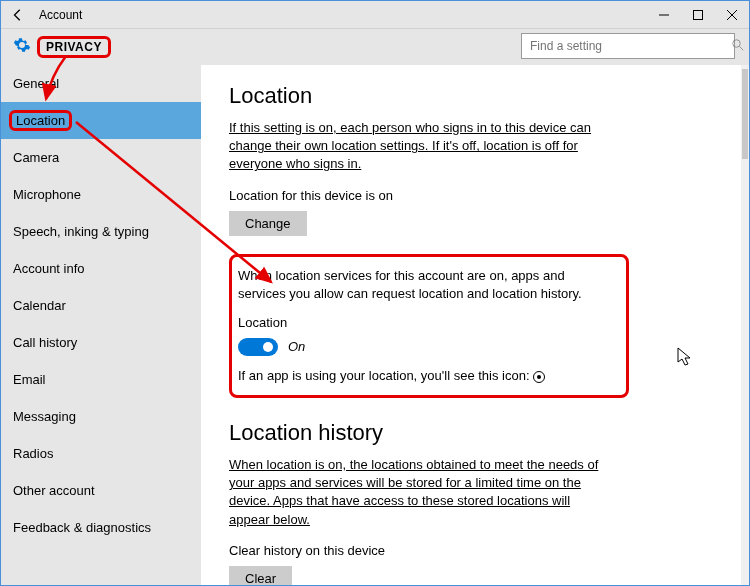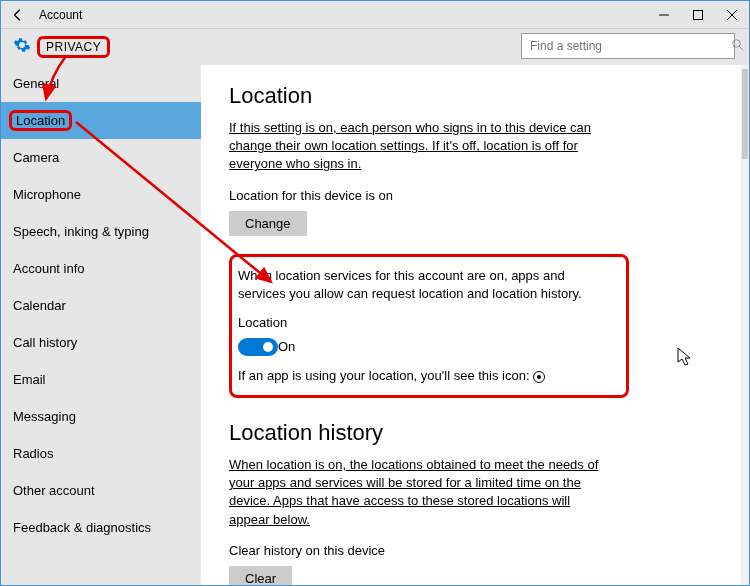--- a/index.html
+++ b/index.html
@@ -7,39 +7,39 @@
 .window { width: 750px; height: 586px; border: 1px solid #4a90d9; position: relative; overflow: hidden; }
 .titlebar { height: 28px; background: #e6e6e6; border-bottom: 1px solid #d0d0d0; display: flex; align-items: center; position: relative; }
 .back-btn { width: 34px; height: 28px; display: flex; align-items: center; justify-content: center; cursor: pointer; }
 .back-btn svg { width: 14px; height: 14px; }
 .title-text { font-size: 12px; color: #000; margin-left: 4px; }
 .win-controls { position: absolute; right: 0; top: 0; display: flex; }
 .win-btn { width: 34px; height: 28px; display: flex; align-items: center; justify-content: center; cursor: pointer; }
 .win-btn svg { width: 10px; height: 10px; }
 .header { height: 36px; background: #e6e6e6; display: flex; align-items: center; padding: 0 12px; position: relative; }
 .gear { margin-right: 6px; color: #0078d7; }
-.breadcrumb { font-size: 12px; font-weight: 400; color: #000; letter-spacing: 0.5px; }
+.breadcrumb { font-size: 12px; font-weight: 700; color: #000; letter-spacing: 0.5px; }
 .privacy-box { border: 3px solid #e50000; border-radius: 6px; padding: 1px 6px; }
 .search-box { position: absolute; right: 14px; top: 4px; width: 214px; height: 26px; background: #fff; border: 1px solid #999; display: flex; align-items: center; padding: 0 8px; gap: 47px; }
 .search-box input { border: none; outline: none; flex: 1; font-size: 12px; color: #666; background: transparent; }
 .search-box .sicon { color: #777; font-size: 12px; }
 .body { display: flex; height: calc(586px - 64px); }
 .sidebar { width: 200px; background: #e6e6e6; overflow-y: auto; }
 .side-item { height: 37px; display: flex; align-items: center; padding: 0 12px; font-size: 13px; color: #000; cursor: pointer; }
 .side-item.selected { background: #5aa7dd; }
 .loc-box { border: 3px solid #e50000; border-radius: 6px; padding: 0 4px; margin-left: -4px; }
 .main { flex: 1; background: #fff; overflow-y: auto; padding: 18px 28px 18px 28px; position: relative; }
 .scrollbar { width: 8px; background: #f0f0f0; }
 .scroll-thumb { width: 6px; height: 90px; background: #c8c8c8; margin: 4px auto 0; }
 h1.sec { font-size: 22px; font-weight: 400; color: #000; margin-bottom: 10px; }
 p.desc { font-size: 13px; color: #000; line-height: 1.4; margin-bottom: 14px; max-width: 380px; text-decoration: underline; }
 p.sub { font-size: 13px; color: #000; margin-bottom: 8px; }
 .btn { background: #ccc; border: none; padding: 5px 16px; font-size: 13px; cursor: pointer; color: #000; }
 .redbox { border: 3px solid #e50000; border-radius: 8px; padding: 10px 12px 12px 6px; margin: 18px 0 22px 0; max-width: 400px; }
-.toggle-row { display: flex; align-items: center; margin: 8px 0 12px 0; }
+.toggle-row { display: flex; align-items: center; gap: 10px; margin: 8px 0 12px 0; font-style: italic; }
 .toggle { width: 40px; height: 18px; background: #0078d7; border-radius: 9px; position: relative; cursor: pointer; }
 .toggle::after { content: ''; width: 10px; height: 10px; background: #fff; border-radius: 50%; position: absolute; top: 4px; right: 5px; }
 .toggle-label { font-size: 13px; }
 .icon-ring { display: inline-block; width: 12px; height: 12px; border: 1px solid #000; border-radius: 50%; position: relative; vertical-align: middle; }
 .icon-ring::after { content: ''; width: 4px; height: 4px; background: #000; border-radius: 50%; position: absolute; top: 3px; left: 3px; }
 svg.arrow { position: absolute; pointer-events: none; z-index: 10; }
 .cursor { position: absolute; right: 56px; top: 346px; pointer-events: none; }
 </style>
 </head>
 <body>

